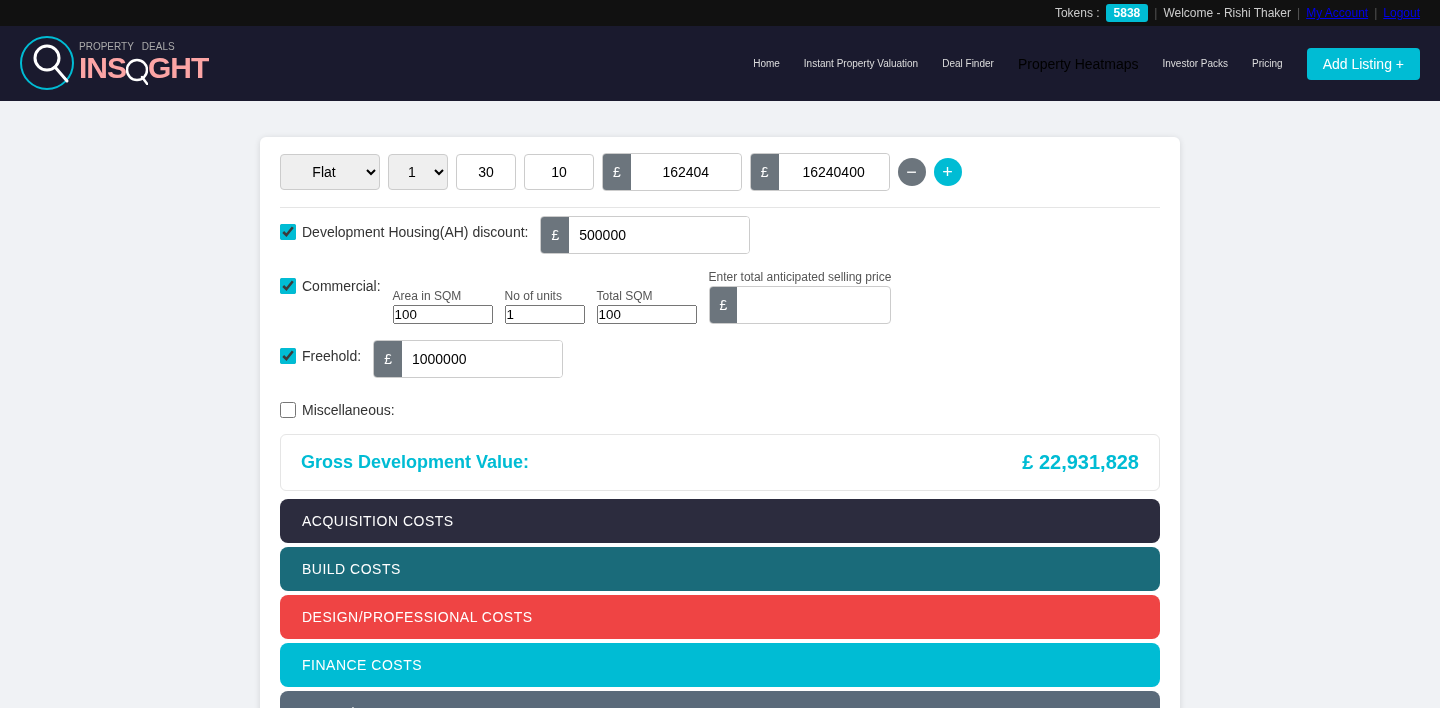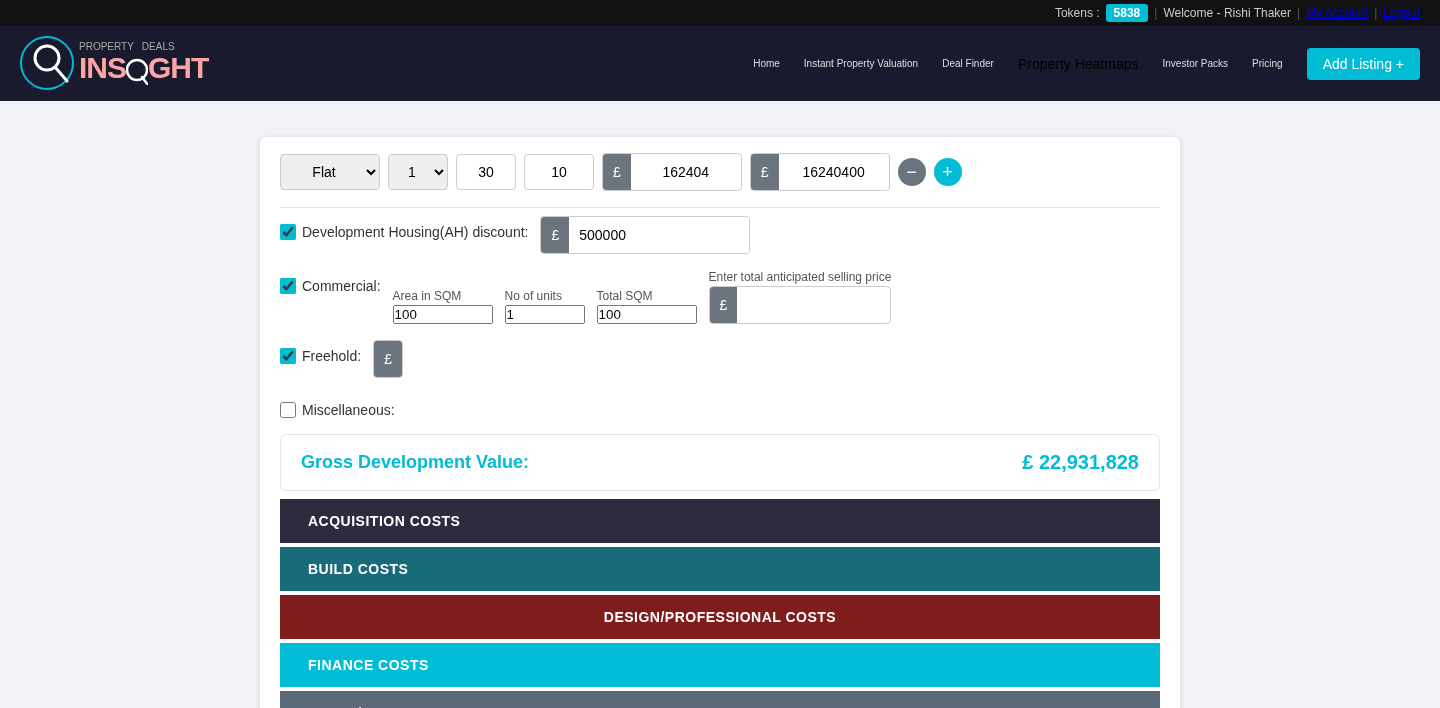--- a/index.html
+++ b/index.html
@@ -159,32 +159,32 @@
     }
     .gdv-value {
       color: #00bcd4;
       font-size: 20px;
       font-weight: bold;
     }
 
     
     .cost-sections { margin-top: 8px; }
     .cost-section-bar {
-      padding: 14px 28px;
+      padding: 14px 22px;
       margin-bottom: 4px;
-      border-radius: 0;
+      border-radius: 8px;
       cursor: pointer;
-      font-weight: bold;
+      font-weight: normal;
       font-size: 14px;
       color: white;
       letter-spacing: 0.5px;
     }
     .cost-section-bar.dark { background: #2c2c3e; }
     .cost-section-bar.teal-dark { background: #1a6b7a; }
-    .cost-section-bar.teal-mid { background: #7f1d1d; text-align: center; }
+    .cost-section-bar.teal-mid { background: #ef4444; }
     .cost-section-bar.cyan { background: #00bcd4; }
     .cost-section-bar.gray { background: #5a6a7a; }
 
     
     .logo-wrapper {
       display: flex;
       align-items: center;
       gap: 4px;
     }
     .logo-svg-area {
@@ -387,20 +387,21 @@
     </div>
 
     <div class="form-section">
       <div class="checkbox-row">
         <label class="checkbox-label">
           <input type="checkbox" checked="" style="">
           <span>Freehold:</span>
         </label>
         <div class="input-with-pound">
           <span class="pound-prefix">£</span>
+          <input type="text" value="1000000" style="width: 160px;">
         </div>
       </div>
     </div>
 
     <div class="form-section">
       <div class="checkbox-row">
         <label class="checkbox-label">
           <input type="checkbox" style="">
           <span>Miscellaneous:</span>
         </label>

